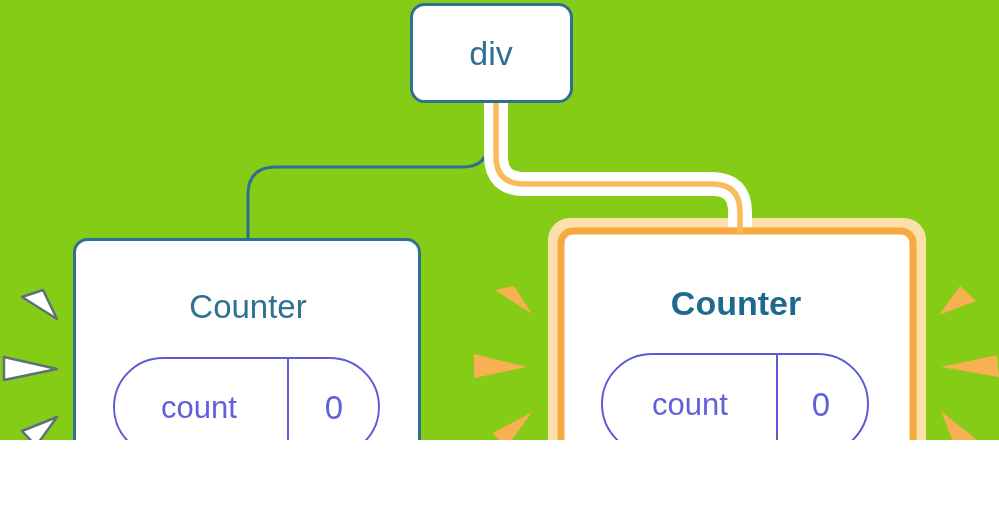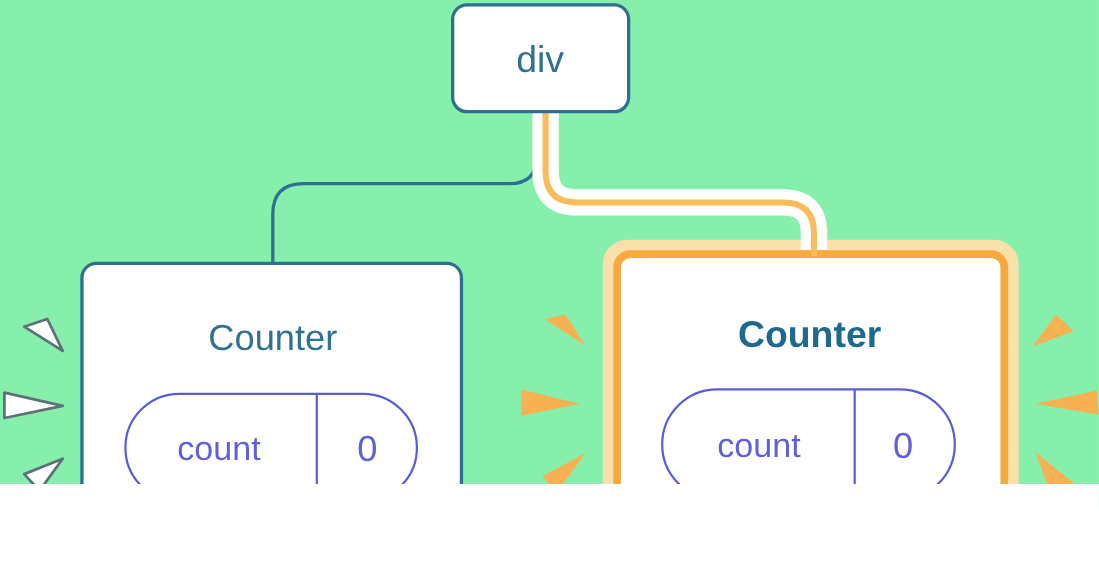--- a/index.html
+++ b/index.html
@@ -1,20 +1,20 @@
 <!DOCTYPE html>
 <html><head>
 <meta charset="utf-8">
 <style>
   html, body { margin: 0; padding: 0; background: #ffffff; }
   .stage {
     position: relative;
     width: 999px;
     height: 440px;
-    background: #86efac;
+    background: #84cc16;
     font-family: "Liberation Sans", sans-serif;
     overflow: hidden;
   }
   .stage svg { display: block; }
   text {
     font-family: "Liberation Sans", "DejaVu Sans", sans-serif;
     text-anchor: middle;
   }
 </style>
 </head>

